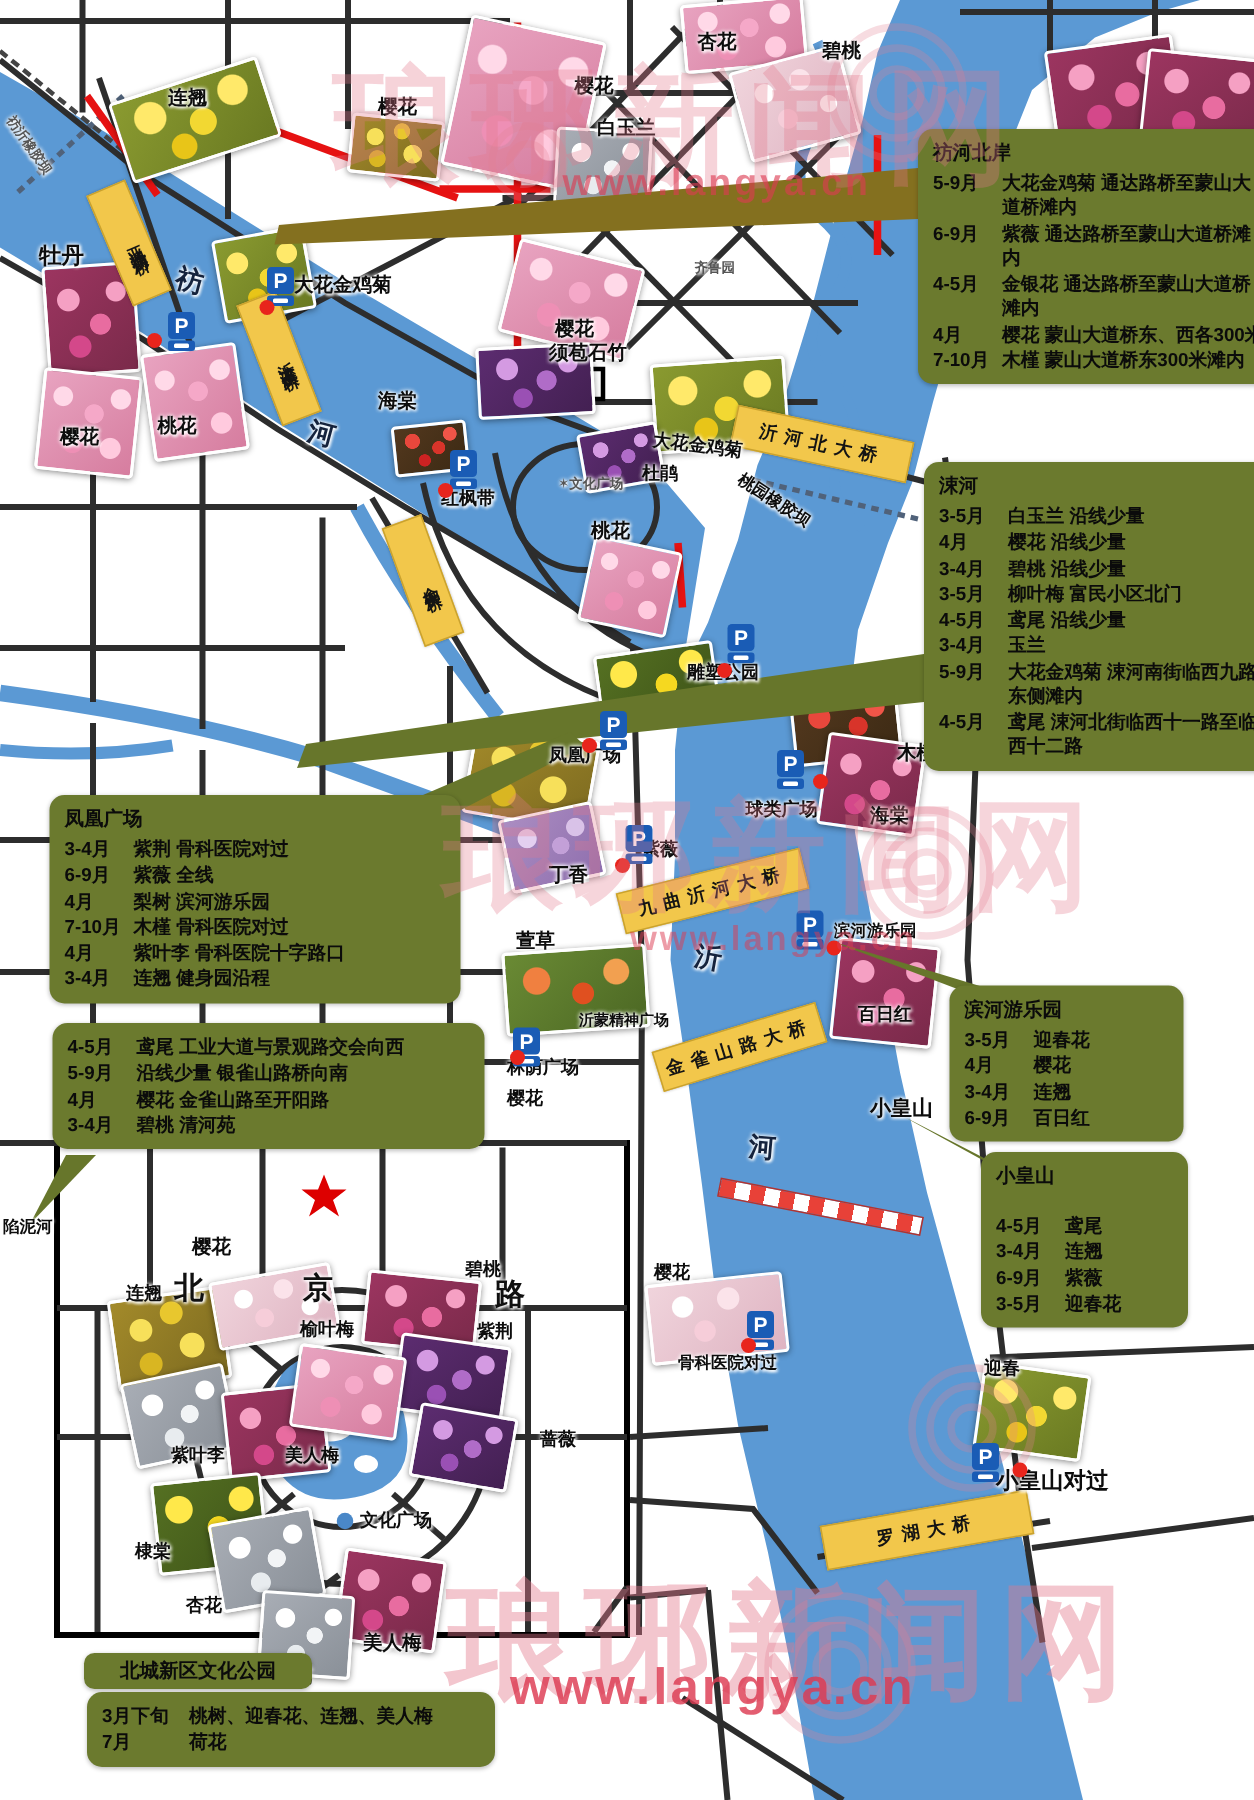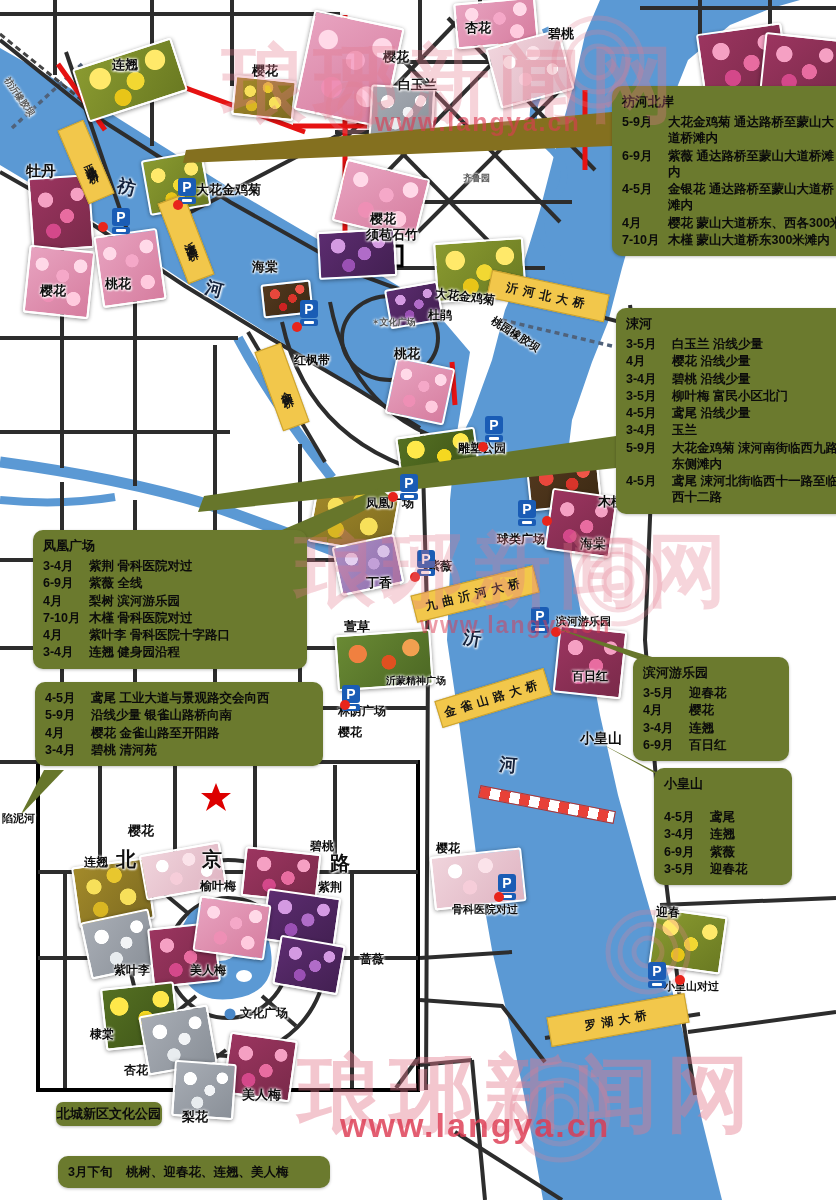--- a/index.html
+++ b/index.html
@@ -52,21 +52,21 @@
   .dam{position:absolute;left:478px;top:798px;width:136px;height:11px;transform:rotate(11deg);
        background:repeating-linear-gradient(90deg,#e84138 0 10px,#fff 10px 20px);border:1px solid #b23330;z-index:3;}
   
   .callout{position:absolute;background:#6b7a2e;border-radius:10px;padding:7px 10px;color:#0b0b0b;box-shadow:0 1px 3px rgba(0,0,0,.25);}
   .callout .ct{font-size:13px;font-weight:bold;margin-bottom:3px;}
   .callout .cr{display:flex;font-size:12.5px;font-weight:600;line-height:1.3;margin:1px 0;}
   .callout .cm{flex:0 0 46px;}
   .callout.wide-m .cm{flex:0 0 58px;}
   .callout .cx{flex:1;}
   .callout.gap .ct{margin-bottom:16px;}
-  .callout.chip{border-radius:7px;padding:3px 1px;}
+  .callout.chip{border-radius:7px;padding:3px 24px;}
   .callout.chip .ct{margin-bottom:0;}
   
   .wm{position:absolute;font-weight:bold;letter-spacing:8px;color:#e4788c;white-space:nowrap;
       font-family:"Liberation Serif","DejaVu Serif",serif;}
   .wmu{position:absolute;font-weight:bold;color:#dd3b52;white-space:nowrap;letter-spacing:2px;}
 </style>
 </head>
 <body>
 
 <div class="stage">
@@ -280,21 +280,21 @@
       <div class="lbl" style="left: 465px; top: 21px; font-size: 13px;">杏花</div>
       <div class="lbl" style="left: 548px; top: 27px; font-size: 13px;">碧桃</div>
       <div class="lbl" style="left: 26px; top: 163px; font-size: 15px;">牡丹</div>
       <div class="lbl" style="left: 196px; top: 183px; font-size: 13px;">大花金鸡菊</div>
       <div class="lbl" style="left: 40px; top: 284px; font-size: 13px;">樱花</div>
       <div class="lbl" style="left: 105px; top: 277px; font-size: 13px;">桃花</div>
       <div class="lbl" style="left: 252px; top: 260px; font-size: 13px;">海棠</div>
       <div class="lbl" style="left: 370px; top: 212px; font-size: 13px;">樱花</div>
       <div class="lbl" style="left: 366px; top: 228px; font-size: 13px;">须苞石竹</div>
       <div class="lbl dim" style="left: 463px; top: 174px; font-size: 9px;">齐鲁园</div>
-      <div class="lbl" style="left: 294px; top: 326px; font-size: 12px; margin-top: 28px;">红枫带</div>
+      <div class="lbl" style="left: 294px; top: 326px; font-size: 12px;">红枫带</div>
       <div class="lbl dim" style="left: 372px; top: 318px; font-size: 9px;">✶文化广场</div>
       <div class="lbl" style="left: 428px; top: 309px; font-size: 12px;">杜鹃</div>
       <div class="lbl" style="left: 394px; top: 347px; font-size: 13px;">桃花</div>
       <div class="lbl" style="left: 436px; top: 287px; font-size: 12px; transform: rotate(7deg);">大花金鸡菊</div>
       <div class="lbl" style="left: 496px; top: 314px; font-size: 11px; transform: rotate(33deg);">桃园橡胶坝</div>
       <div class="lbl dim" style="left: 10px; top: 76px; font-size: 9px; transform: rotate(55deg);">祊沂橡胶坝</div>
       <div class="lbl" style="left: 458px; top: 442px; font-size: 12px;">雕塑公园</div>
       <div class="lbl" style="left: 366px; top: 497px; font-size: 12px;">凤凰广场</div>
       <div class="lbl" style="left: 580px; top: 537px; font-size: 13px;">海棠</div>
       <div class="lbl" style="left: 598px; top: 495px; font-size: 13px;">木槿</div>
@@ -304,21 +304,21 @@
       <div class="lbl" style="left: 344px; top: 620px; font-size: 13px;">萱草</div>
       <div class="lbl" style="left: 386px; top: 675px; font-size: 10px;">沂蒙精神广场</div>
       <div class="lbl" style="left: 338px; top: 705px; font-size: 12px;">林荫广场</div>
       <div class="lbl" style="left: 338px; top: 726px; font-size: 12px;">樱花</div>
       <div class="lbl" style="left: 556px; top: 615px; font-size: 11px;">滨河游乐园</div>
       <div class="lbl" style="left: 572px; top: 670px; font-size: 12px;">百日红</div>
       <div class="lbl" style="left: 580px; top: 731px; font-size: 14px;">小皇山</div>
       <div class="lbl" style="left: 436px; top: 842px; font-size: 12px;">樱花</div>
       <div class="lbl" style="left: 452px; top: 903px; font-size: 11px;">骨科医院对过</div>
       <div class="lbl" style="left: 656px; top: 906px; font-size: 12px;">迎春</div>
-      <div class="lbl" style="left: 664px; top: 980px; font-size: 11px;">小皇山对过</div>
+      <div class="lbl" style="left: 664px; top: 980px; font-size: 15px;">小皇山对过</div>
       <div class="lbl" style="left: 2px; top: 812px; font-size: 11px;">陷泥河</div>
       <div class="lbl" style="left: 182px; top: 1110px; font-size: 13px;">梨花</div>
       <div class="lbl" style="left: 242px; top: 1088px; font-size: 13px;">美人梅</div>
       <div class="lbl" style="left: 128px; top: 824px; font-size: 13px;">樱花</div>
       <div class="lbl" style="left: 84px; top: 856px; font-size: 12px;">连翘</div>
       <div class="lbl" style="left: 310px; top: 840px; font-size: 12px;">碧桃</div>
       <div class="lbl" style="left: 318px; top: 881px; font-size: 12px;">紫荆</div>
       <div class="lbl" style="left: 200px; top: 880px; font-size: 12px;">榆叶梅</div>
       <div class="lbl" style="left: 360px; top: 953px; font-size: 12px;">蔷薇</div>
       <div class="lbl" style="left: 114px; top: 964px; font-size: 12px;">紫叶李</div>
@@ -529,24 +529,28 @@
           <div class="cx">紫薇</div>
         </div>
         <div class="cr">
           <div class="cm">3-5月</div>
           <div class="cx">迎春花</div>
         </div>
       </div>
       <div class="callout chip" style="left: 56px; top: 1102px;">
         <div class="ct">北城新区文化公园</div>
       </div>
-      <div class="callout wide-m" style="left: 58px; top: 1156px; width: 252px;">
+      <div class="callout wide-m" style="left: 58px; top: 1128px; width: 252px;">
         <div class="cr">
           <div class="cm">3月下旬</div>
           <div class="cx">桃树、迎春花、连翘、美人梅</div>
+        </div>
+        <div class="cr">
+          <div class="cm">7月</div>
+          <div class="cx">荷花</div>
         </div>
       </div>
     </div>
   <div class="layer" id="marks">
       <div class="wm" style="left: 222px; top: 28px; font-size: 84px; opacity: 0.32;">琅琊新闻网</div>
       <div class="wm" style="left: 295px; top: 518px; font-size: 80px; opacity: 0.3;">琅琊新闻网</div>
       <div class="wm" style="left: 298px; top: 1038px; font-size: 84px; opacity: 0.42;">琅琊新闻网</div>
       <div class="wmu" style="left: 375px; top: 108px; font-size: 25px; opacity: 0.62;">www.langya.cn</div>
       <div class="wmu" style="left: 420px; top: 612px; font-size: 23px; opacity: 0.5;">www.langya.cn</div>
       <div class="wmu" style="left: 340px; top: 1106px; font-size: 34px; opacity: 0.82;">www.langya.cn</div>

